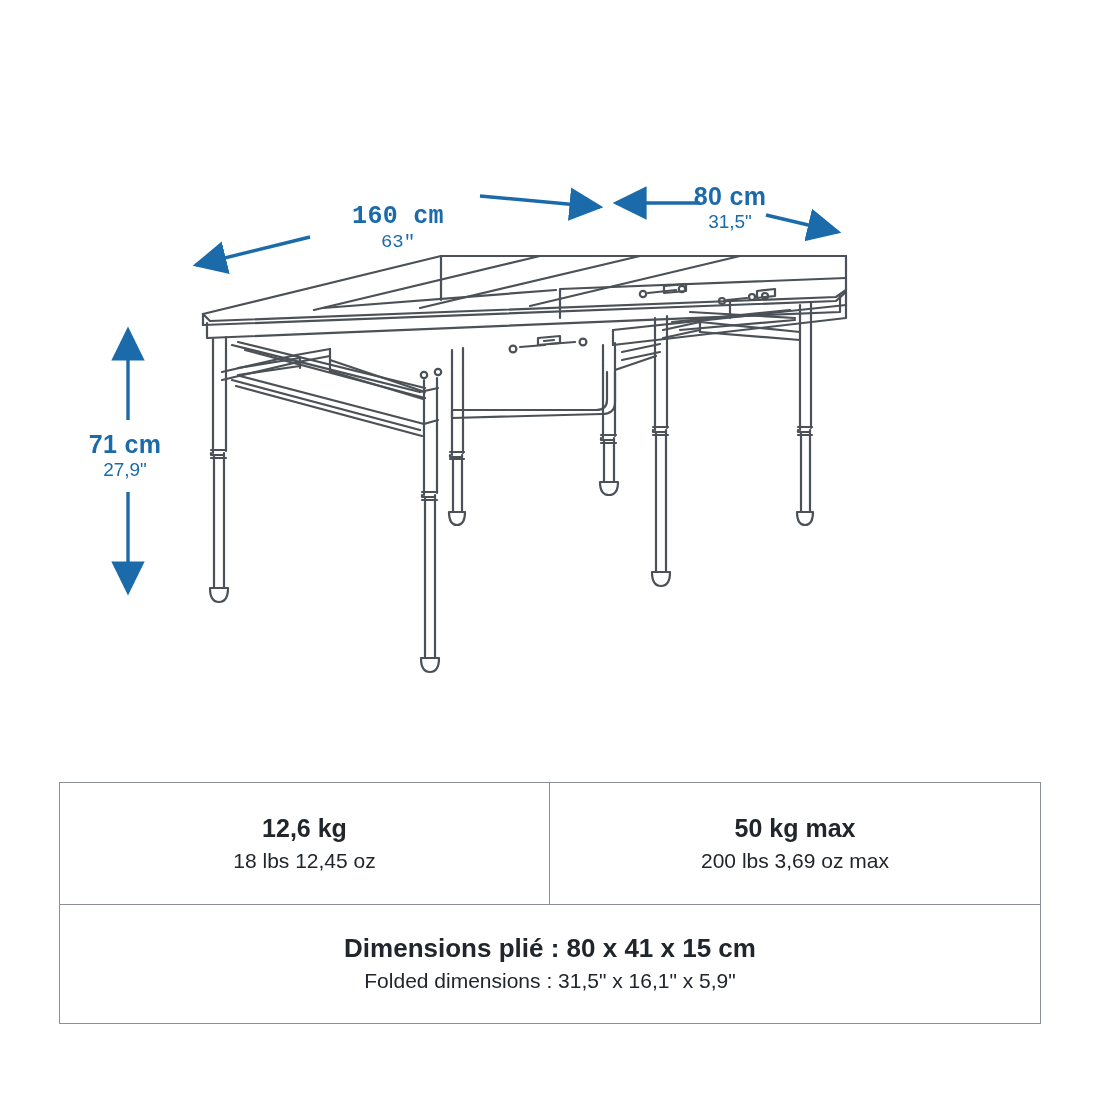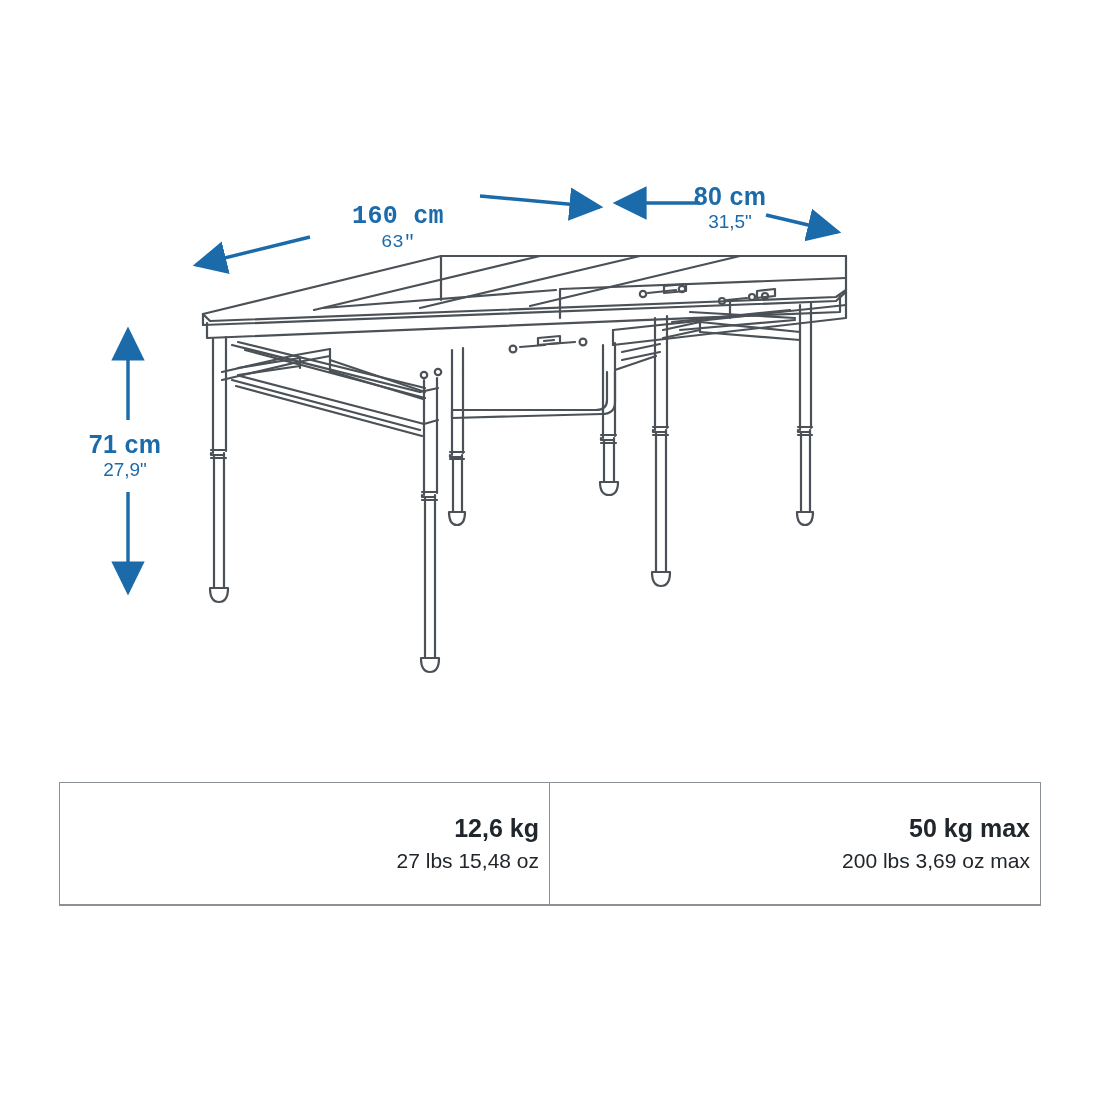--- a/index.html
+++ b/index.html
@@ -52,21 +52,21 @@
     position: absolute;
     left: 59px; top: 782px;
     width: 982px;
     border: 1px solid #8a9096;
     border-collapse: collapse;
   }
   #spec-table .row { display: flex; }
   #spec-table .cell {
     flex: 1 1 50%;
     padding: 30px 10px 28px 10px;
-    text-align: right;
+    text-align: center;
     border-bottom: 1px solid #8a9096;
   }
   #spec-table .cell.left { border-right: 1px solid #8a9096; }
   #spec-table .cell.full {
     flex: 1 1 100%;
     border-bottom: none;
     padding: 27px 10px 28px 10px;
   }
   .cell .primary {
     display: block;
@@ -282,22 +282,28 @@
     <div class="dim-label" id="label-71">
       <span class="big">71 cm</span>
       <span class="small">27,9"</span>
     </div>
   </div>
 
   <div id="spec-table">
     <div class="row">
       <div class="cell left">
         <span class="primary">12,6 kg</span>
-        <span class="secondary">27 lbs 15,48 oz</span>
+        <span class="secondary">18 lbs 12,45 oz</span>
       </div>
       <div class="cell">
         <span class="primary">50 kg max</span>
         <span class="secondary">200 lbs 3,69 oz max</span>
       </div>
     </div>
+    <div class="row">
+      <div class="cell full">
+        <span class="primary">Dimensions plié : 80 x 41 x 15 cm</span>
+        <span class="secondary">Folded dimensions : 31,5" x 16,1" x 5,9"</span>
+      </div>
+    </div>
   </div>
 
 </div>
 
 </body></html>

